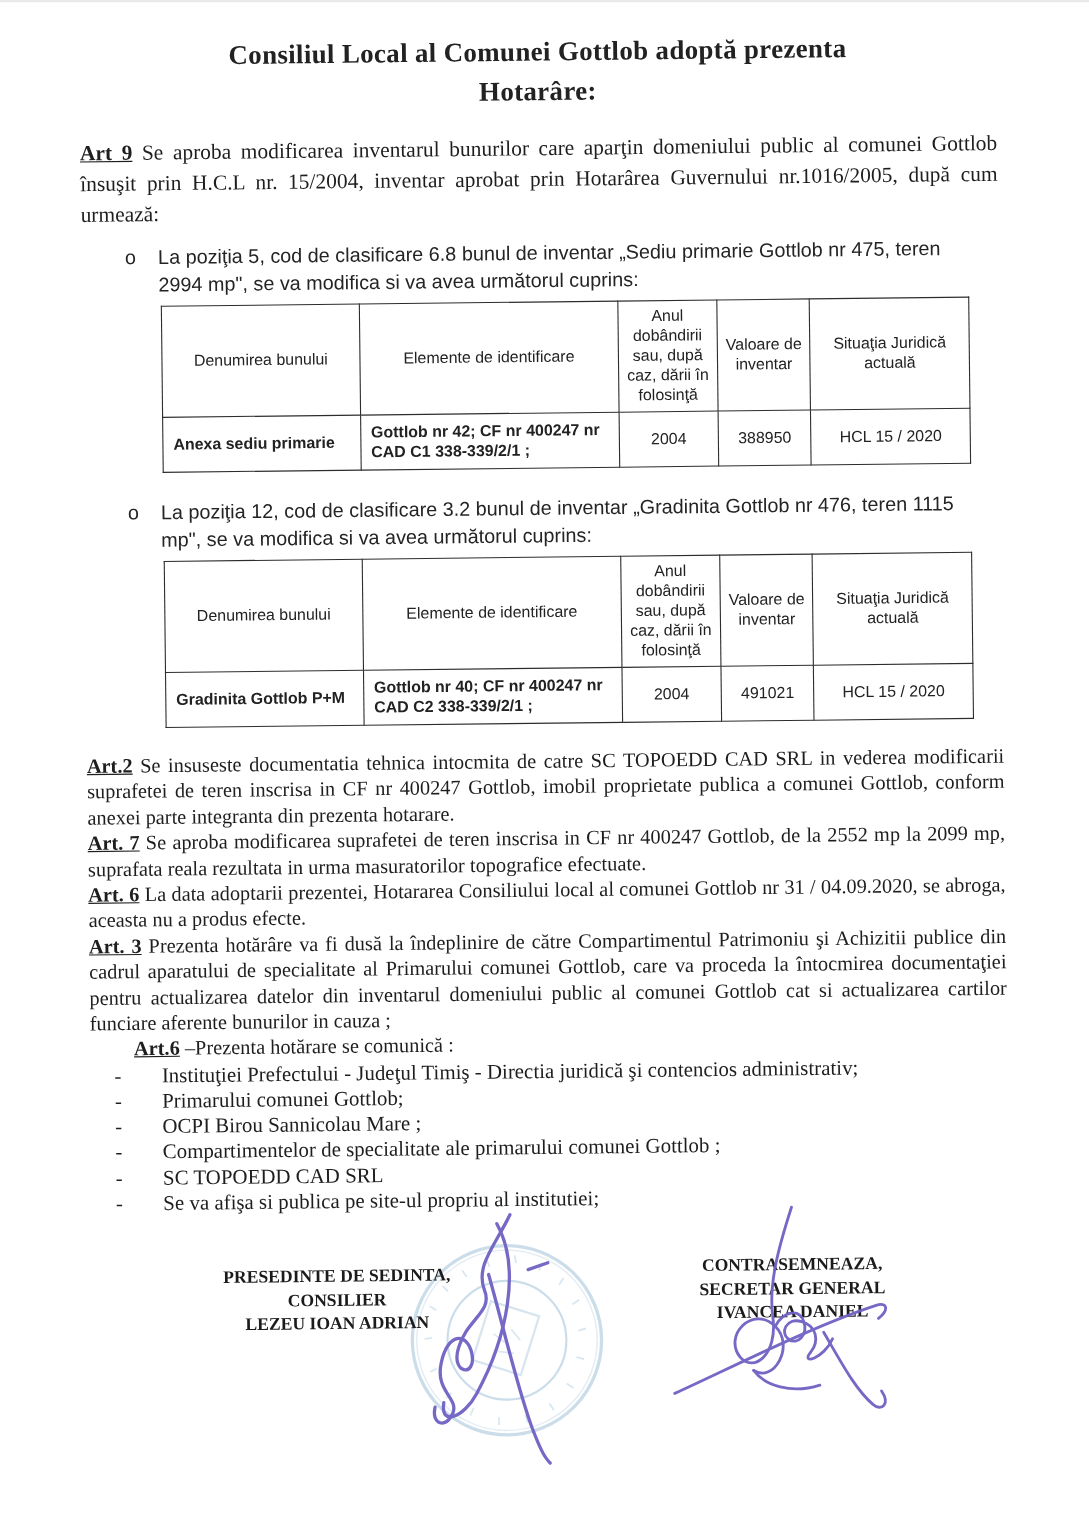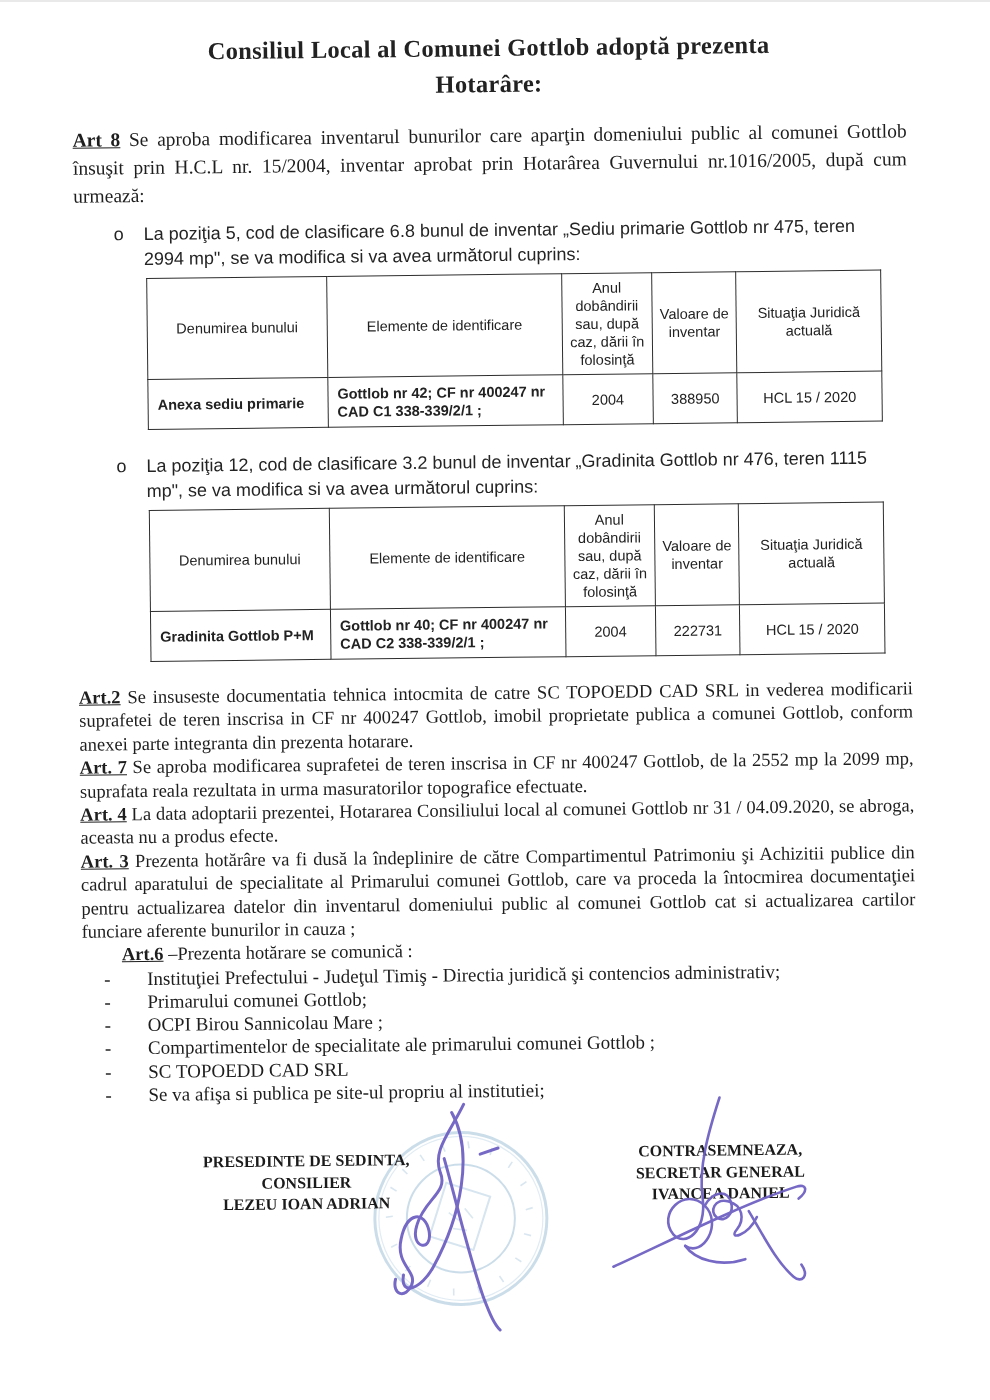--- a/index.html
+++ b/index.html
@@ -71,21 +71,21 @@
 <div class="page">
  <div class="tilt">
   <div class="content">
 
     <h1 class="doc-title">
       <div>Consiliul Local al Comunei Gottlob adoptă prezenta</div>
       <div>Hotarâre:</div>
     </h1>
 
     <p class="art-1">
-      <span class="lbl">Art 8</span>
+      <span class="lbl">Art 9</span>
       <span> </span>
       <span>Se aproba modificarea inventarul bunurilor care aparţin domeniului public al comunei Gottlob însuşit prin H.C.L nr. 15/2004, inventar aprobat prin Hotarârea Guvernului nr.1016/2005, după cum urmează:</span>
     </p>
 
     <div class="bullet">
       <span class="marker">o</span>
       <span class="btext">La poziţia 5, cod de clasificare 6.8 bunul de inventar „Sediu primarie Gottlob nr 475, teren 2994 mp",  se va modifica si va avea următorul cuprins:</span>
     </div>
     <table class="inv">
       <colgroup>
@@ -130,37 +130,37 @@
         <th>Denumirea bunului</th>
         <th>Elemente de identificare</th>
         <th>Anul dobândirii sau, după caz, dării în folosinţă</th>
         <th>Valoare de inventar</th>
         <th>Situaţia Juridică actuală</th>
       </tr>
       <tr class="data">
         <td class="c-name">Gradinita Gottlob P+M</td>
         <td class="c-ident">Gottlob nr 40; CF nr 400247 nr CAD C2 338-339/2/1 ;</td>
         <td class="c-num">2004</td>
-        <td class="c-num">222731</td>
+        <td class="c-num">491021</td>
         <td class="c-num">HCL 15 / 2020</td>
       </tr>
     </tbody>
         </table>
 
     <div class="art-block">
       <p>
         <span class="lbl">Art.2</span>
         <span> </span><span>Se insuseste documentatia tehnica intocmita de catre SC TOPOEDD CAD SRL  in vederea modificarii suprafetei de teren inscrisa in CF nr 400247 Gottlob, imobil proprietate publica a comunei Gottlob, conform anexei parte integranta din prezenta hotarare.</span>
       </p>
       <p>
         <span class="lbl">Art. 7</span>
         <span>  </span><span>Se aproba modificarea suprafetei de teren inscrisa in CF nr 400247 Gottlob, de la 2552 mp la 2099 mp, suprafata reala rezultata in urma masuratorilor topografice efectuate.</span>
       </p>
       <p>
-        <span class="lbl">Art. 4</span>
+        <span class="lbl">Art. 6</span>
         <span> </span><span>La data adoptarii prezentei, Hotararea Consiliului local al comunei Gottlob nr 31 / 04.09.2020, se abroga, aceasta nu a produs efecte.</span>
       </p>
       <p>
         <span class="lbl">Art. 3</span>
         <span>  </span><span>Prezenta hotărâre va fi dusă la îndeplinire de către Compartimentul Patrimoniu şi Achizitii publice din cadrul aparatului de specialitate al Primarului comunei Gottlob, care va proceda la întocmirea documentaţiei pentru actualizarea datelor din inventarul domeniului public al comunei Gottlob cat si actualizarea cartilor funciare aferente bunurilor in cauza ;</span>
       </p>
       <p class="art-6">
         <span class="lbl">Art.6</span>
         <span> </span><span>–Prezenta  hotărare se comunică :</span>
       </p>

